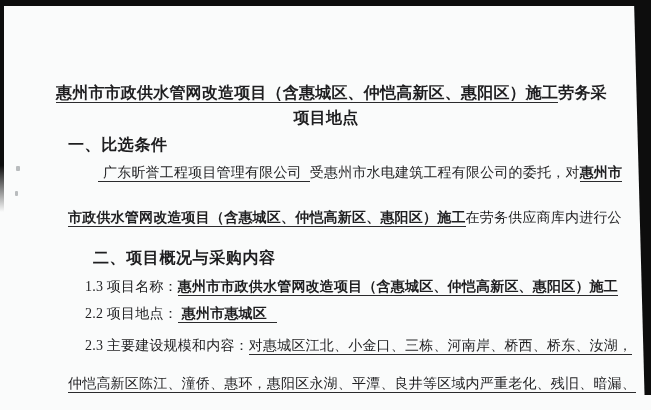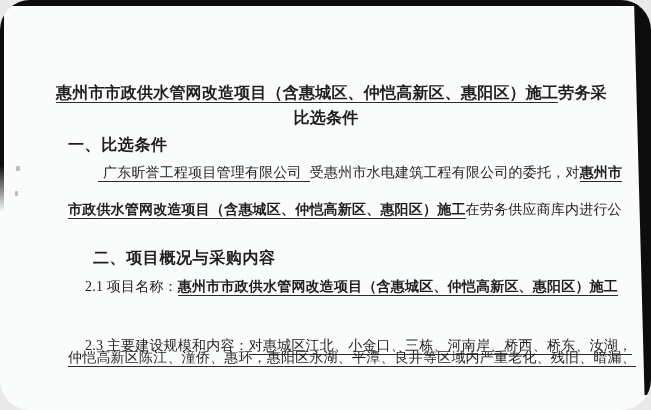--- a/index.html
+++ b/index.html
@@ -8,21 +8,20 @@
     background: #e9e9e9;
   }
   .screen {
     position: relative;
     width: 651px;
     height: 410px;
     overflow: hidden;
     background: #fafbfb;
     font-family: "Liberation Serif", "DejaVu Serif", serif;
     color: #1e1e20;
-    border-radius: 30px;
   }
   
   .scan-bar-top {
     position: absolute; top: 0; left: 0;
     width: 651px; height: 6px;
     background: #0d0d0d;
   }
   .scan-bar-left {
     position: absolute; top: 0; left: 0;
     width: 4px; height: 212px;
@@ -79,38 +78,41 @@
 
   <div class="scan-bar-top"></div>
   <div class="scan-bar-left"></div>
   <div class="scan-bar-right"></div>
   <div class="speck speck-1"></div>
   <div class="speck speck-2"></div>
 
   <div class="line centered title-line" style="top: 83px;">
     <span class="u">惠州市市政供水管网改造项目（含惠城区、仲恺高新区、惠阳区）施工</span><span>劳务采</span>
   </div>
-  <div class="line centered title-line" style="top: 108px;">比选条件</div>
+  <div class="line centered title-line" style="top: 108px;">项目地点</div>
 
   <div class="line" style="top: 163px;">
     <span class="u fill-pad first-indent">广东昕誉工程项目管理有限公司</span><span>受惠州市水电建筑工程有限公司的委托，对</span><span class="b u">惠州市</span>
   </div>
 
   <div class="line heading" style="top: 135px;">一、比选条件</div>
-  <div class="line" style="top: 200px;">
+  <div class="line" style="top: 208px;">
     <span class="b u">市政供水管网改造项目（含惠城区、仲恺高新区、惠阳区）施工</span><span>在劳务供应商库内进行公</span>
   </div>
 
   <div class="line heading" style="top: 248px; margin-left: 25px;">二、项目概况与采购内容</div>
 
   <div class="line indent-item" style="top: 277px;">
-    <span>2.1 项目名称：</span><span class="b u">惠州市市政供水管网改造项目（含惠城区、仲恺高新区、惠阳区）施工</span>
+    <span>1.3 项目名称：</span><span class="b u">惠州市市政供水管网改造项目（含惠城区、仲恺高新区、惠阳区）施工</span>
   </div>
 
+  <div class="line indent-item" style="top: 304px;">
+    <span>2.2 项目地点：</span><span class="b u fill-pad-sm">惠州市惠城区</span>
+  </div>
 
   <div class="line indent-item" style="top: 336px;">
     <span>2.3 主要建设规模和内容：</span><span class="u">对惠城区江北、小金口、三栋、河南岸、桥西、桥东、汝湖，</span>
   </div>
-  <div class="line" style="top: 348px;">
+  <div class="line" style="top: 374px;">
     <span class="u">仲恺高新区陈江、潼侨、惠环，惠阳区永湖、平潭、良井等区域内严重老化、残旧、暗漏、</span>
   </div>
 
 </div>
 
 </body></html>

